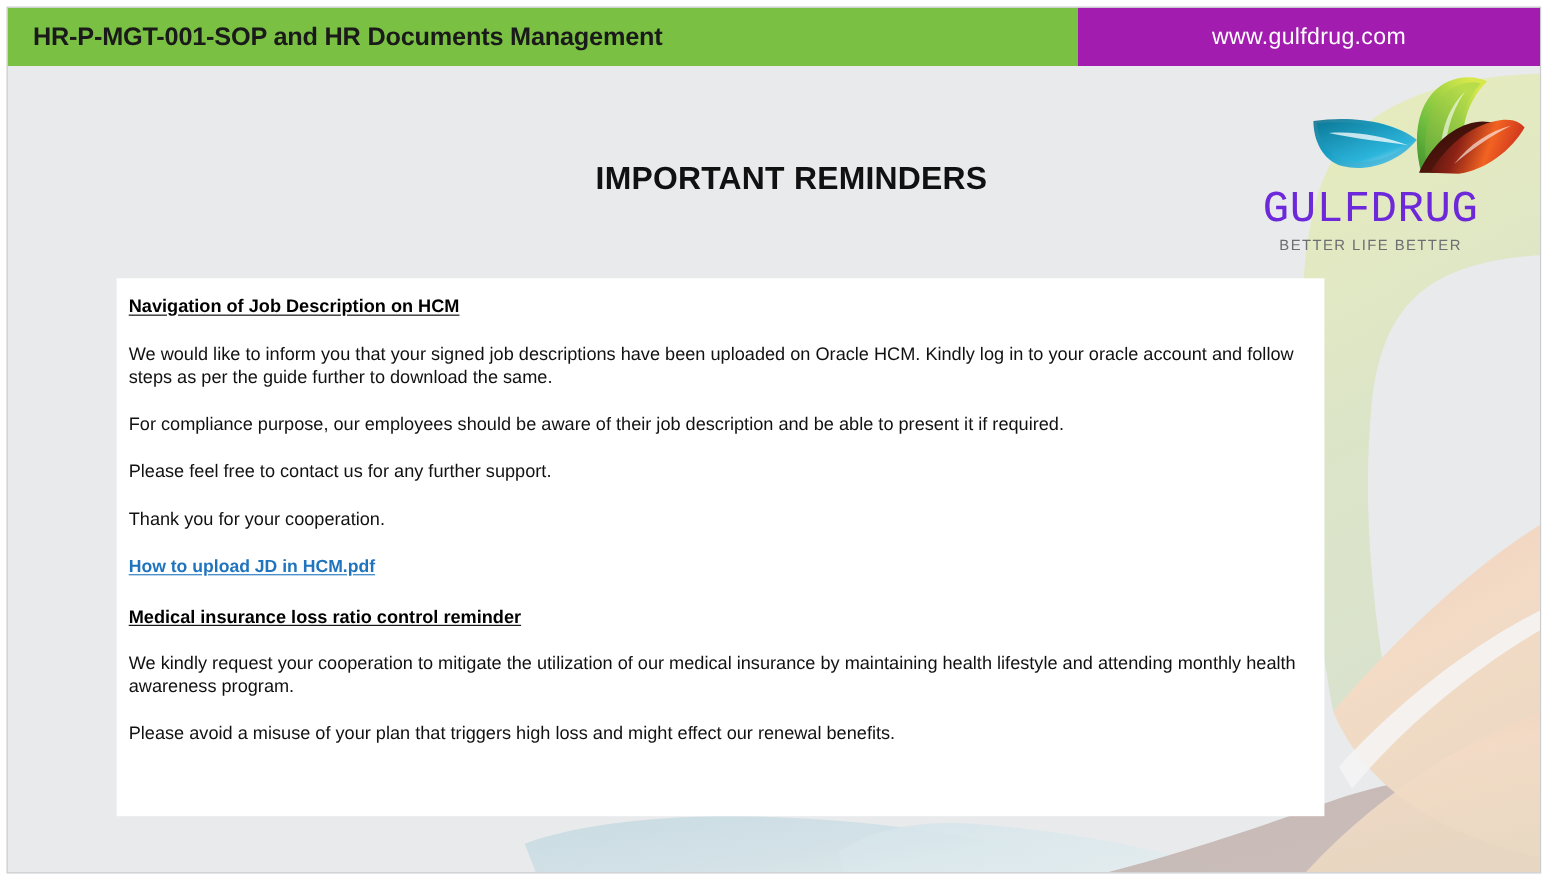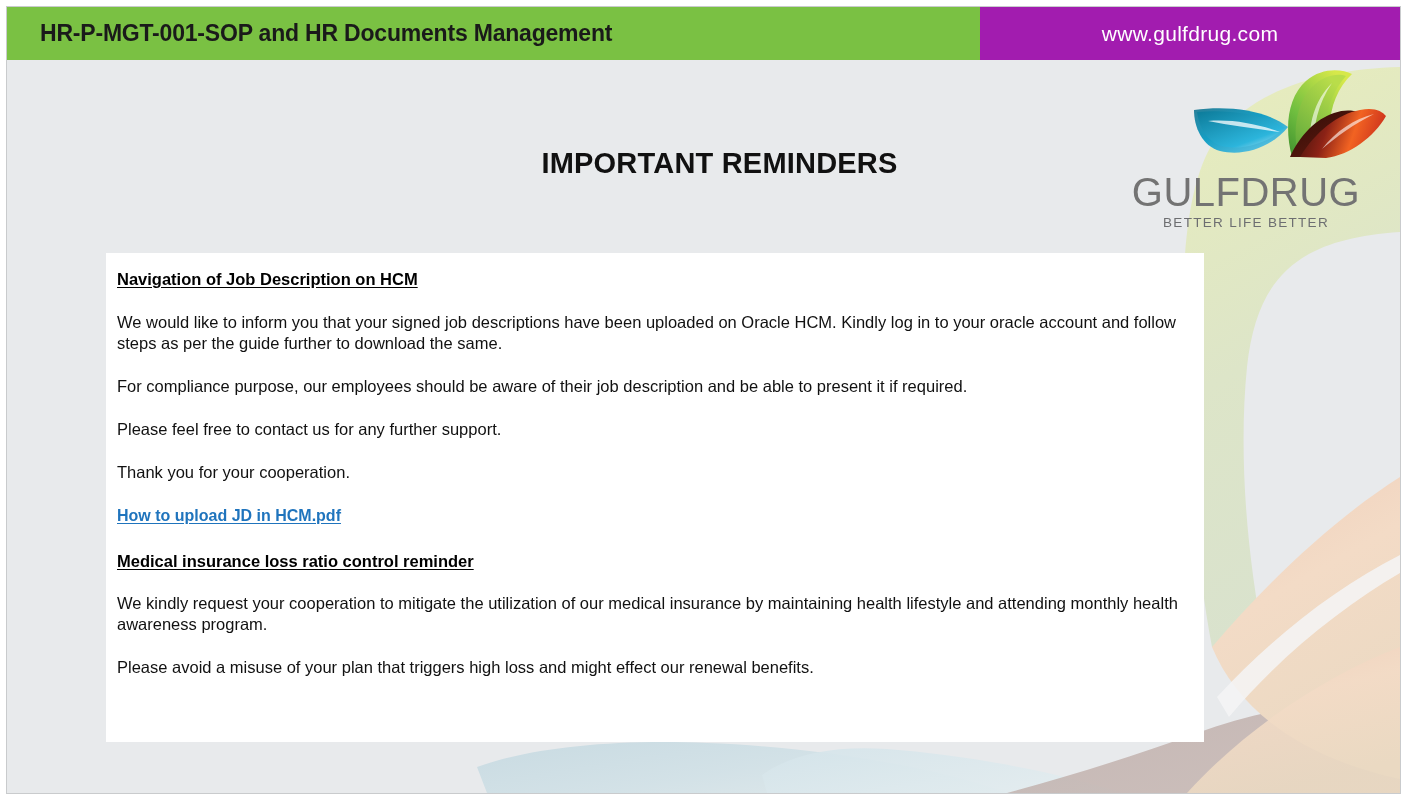--- a/index.html
+++ b/index.html
@@ -51,21 +51,21 @@
     height: 53px;
     background: #7ac143;
     display: flex;
     align-items: center;
   }
   .header-title {
     color: #1a1a1a;
     font-size: 23px;
     font-weight: bold;
     letter-spacing: -0.2px;
-    padding-left: 33px;
+    padding-left: 23px;
     white-space: nowrap;
   }
   .header-teal {
     flex: 1;
     height: 53px;
     background: #a21caf;
     display: flex;
     align-items: center;
     justify-content: center;
   }
@@ -92,24 +92,24 @@
   }
   .logo-word {
     position: absolute;
     left: 8px; top: 105px;
     width: 292px;
     text-align: center;
   }
   .logo-name {
     font-size: 40px;
     font-weight: normal;
-    color: #737373;
+    color: #6d28d9;
     letter-spacing: 0.5px;
     line-height: 1;
-    font-family: Liberation Sans, sans-serif;
+    font-family: Liberation Mono, monospace;
   }
   .logo-tagline {
     font-size: 13.5px;
     color: #6d6e71;
     letter-spacing: 1.3px;
     margin-top: 4px;
     line-height: 1;
   }
 
   

